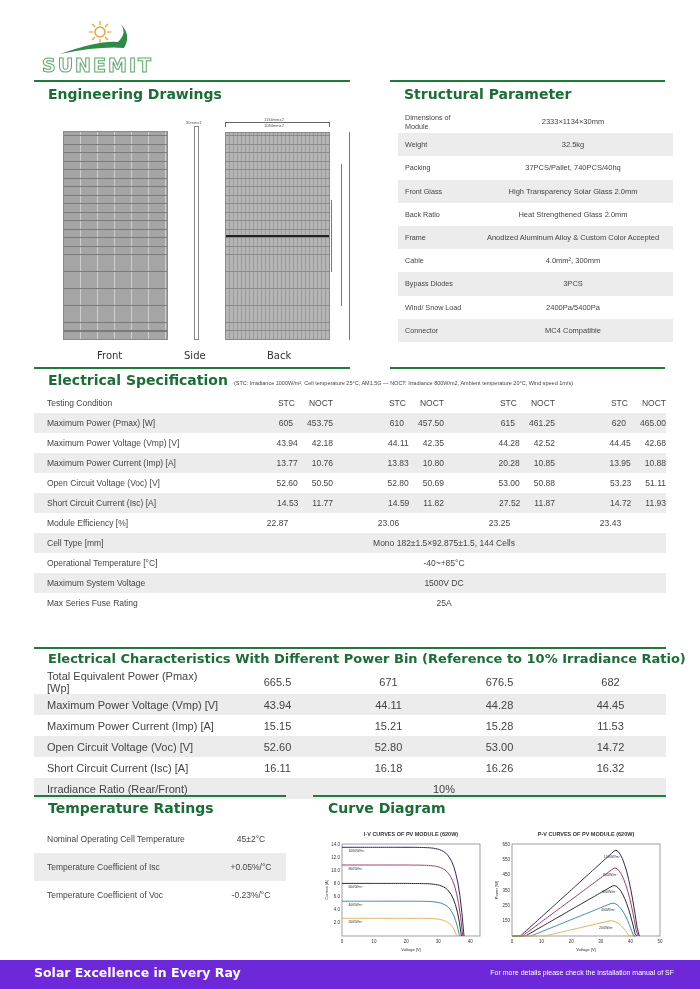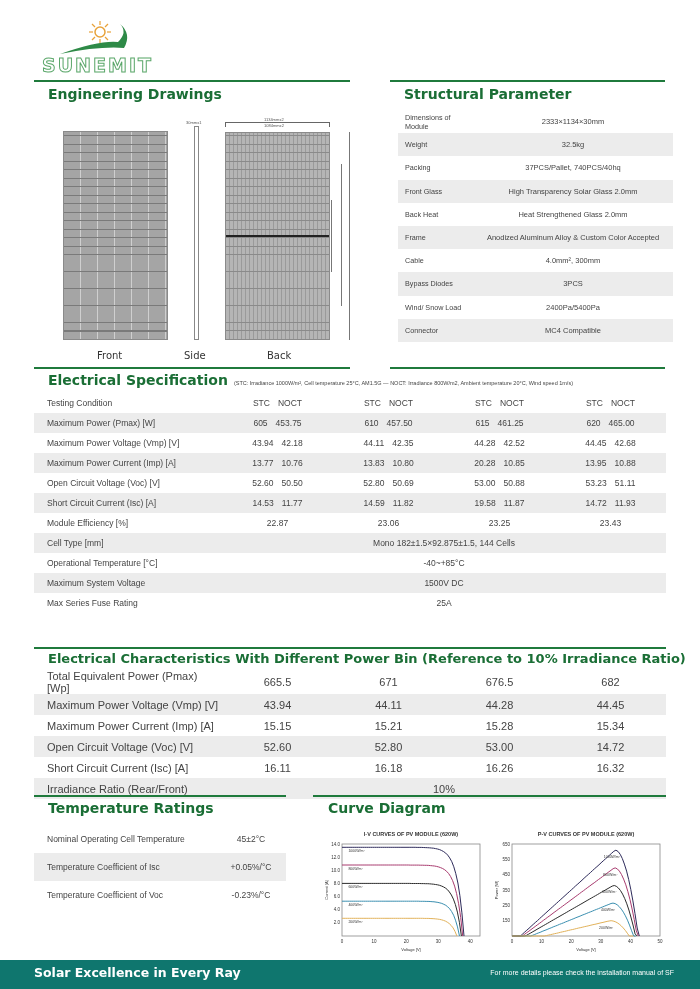--- a/index.html
+++ b/index.html
@@ -16,33 +16,33 @@
   .struct { position: absolute; left: 390px; top: 110px; width: 275px; font-size: 7.5px; margin-left: 8px; }
   .struct td { height: 23.2px; color: #444; }
   .struct td.k { padding-left: 7px; width: 75px; font-size: 7.2px; }
   .struct td.v { text-align: center; }
   .struct tr:nth-child(even) td { background: #ececec; }
   .elec { position: absolute; left: 34px; top: 393px; width: 632px; font-size: 8.5px; }
   .elec td { height: 20px; color: #444; }
   .elec tr:nth-child(even) td { background: #ececec; }
   .elec td.k { padding-left: 13px; width: 188px; }
   .elec td.c { text-align: center; }
-  .pair { display: flex; justify-content: center; gap: 8px; }
+  .pair { display: flex; justify-content: flex-end; gap: 14px; }
   .bin { position: absolute; left: 34px; top: 670px; width: 632px; font-size: 11px; }
   .bin td { height: 21px; color: #444; }
   .bin tr:nth-child(even) td { background: #ececec; }
   .bin td.k { padding-left: 13px; width: 188px; }
   .bin td.c { text-align: center; }
   .temp { position: absolute; left: 34px; top: 825px; width: 252px; font-size: 8.5px; }
   .temp td { height: 28px; color: #444; }
   .temp tr:nth-child(even) td { background: #ececec; }
   .temp td.k { padding-left: 13px; }
   .temp td.v { text-align: center; width: 70px; }
   .chart { position: absolute; }
-  .footer { position: absolute; left: 0; top: 960px; width: 700px; height: 29px; background: #0f766e; }
+  .footer { position: absolute; left: 0; top: 960px; width: 700px; height: 29px; background: #6d28d9; }
   .footer-left { position: absolute; left: 34px; top: 5px; color: #fff; font-family: "DejaVu Sans", sans-serif; font-weight: bold; font-size: 12.5px; }
   .footer-right { position: absolute; right: 26px; top: 9px; color: #fff; font-size: 7px; }
   .note { font-size: 5.5px; color: #444; font-family: "Liberation Sans", sans-serif; font-weight: normal; margin-left: 6px; }
 </style>
 </head>
 <body>
 
 <svg class="logo" viewBox="0 0 120 64">
   <g>
     <circle cx="60" cy="20" r="5" fill="none" stroke="#e8a23a" stroke-width="1.5"></circle>
@@ -98,21 +98,21 @@
       </tr>
       <tr>
         <td class="k">Packing</td>
         <td class="v">37PCS/Pallet, 740PCS/40hq</td>
       </tr>
       <tr>
         <td class="k">Front Glass</td>
         <td class="v">High Transparency Solar Glass 2.0mm</td>
       </tr>
       <tr>
-        <td class="k">Back Heat</td>
+        <td class="k">Back Ratio</td>
         <td class="v">Heat Strengthened Glass 2.0mm</td>
       </tr>
       <tr>
         <td class="k">Frame</td>
         <td class="v">Anodized Aluminum Alloy &amp; Custom Color Accepted</td>
       </tr>
       <tr>
         <td class="k">Cable</td>
         <td class="v">4.0mm², 300mm</td>
       </tr>
@@ -282,21 +282,21 @@
           </div>
         </td>
         <td class="c">
           <div class="pair">
             <span>14.59</span>
             <span>11.82</span>
           </div>
         </td>
         <td class="c">
           <div class="pair">
-            <span>19.58</span>
+            <span>27.52</span>
             <span>11.87</span>
           </div>
         </td>
         <td class="c">
           <div class="pair">
             <span>14.72</span>
             <span>11.93</span>
           </div>
         </td>
       </tr>
@@ -342,21 +342,21 @@
         <td class="c">43.94</td>
         <td class="c">44.11</td>
         <td class="c">44.28</td>
         <td class="c">44.45</td>
       </tr>
       <tr>
         <td class="k">Maximum Power Current (Imp) [A]</td>
         <td class="c">15.15</td>
         <td class="c">15.21</td>
         <td class="c">15.28</td>
-        <td class="c">15.34</td>
+        <td class="c">11.53</td>
       </tr>
       <tr>
         <td class="k">Open Circuit Voltage (Voc) [V]</td>
         <td class="c">52.60</td>
         <td class="c">52.80</td>
         <td class="c">53.00</td>
         <td class="c">14.72</td>
       </tr>
       <tr>
         <td class="k">Short Circuit Current (Isc) [A]</td>

